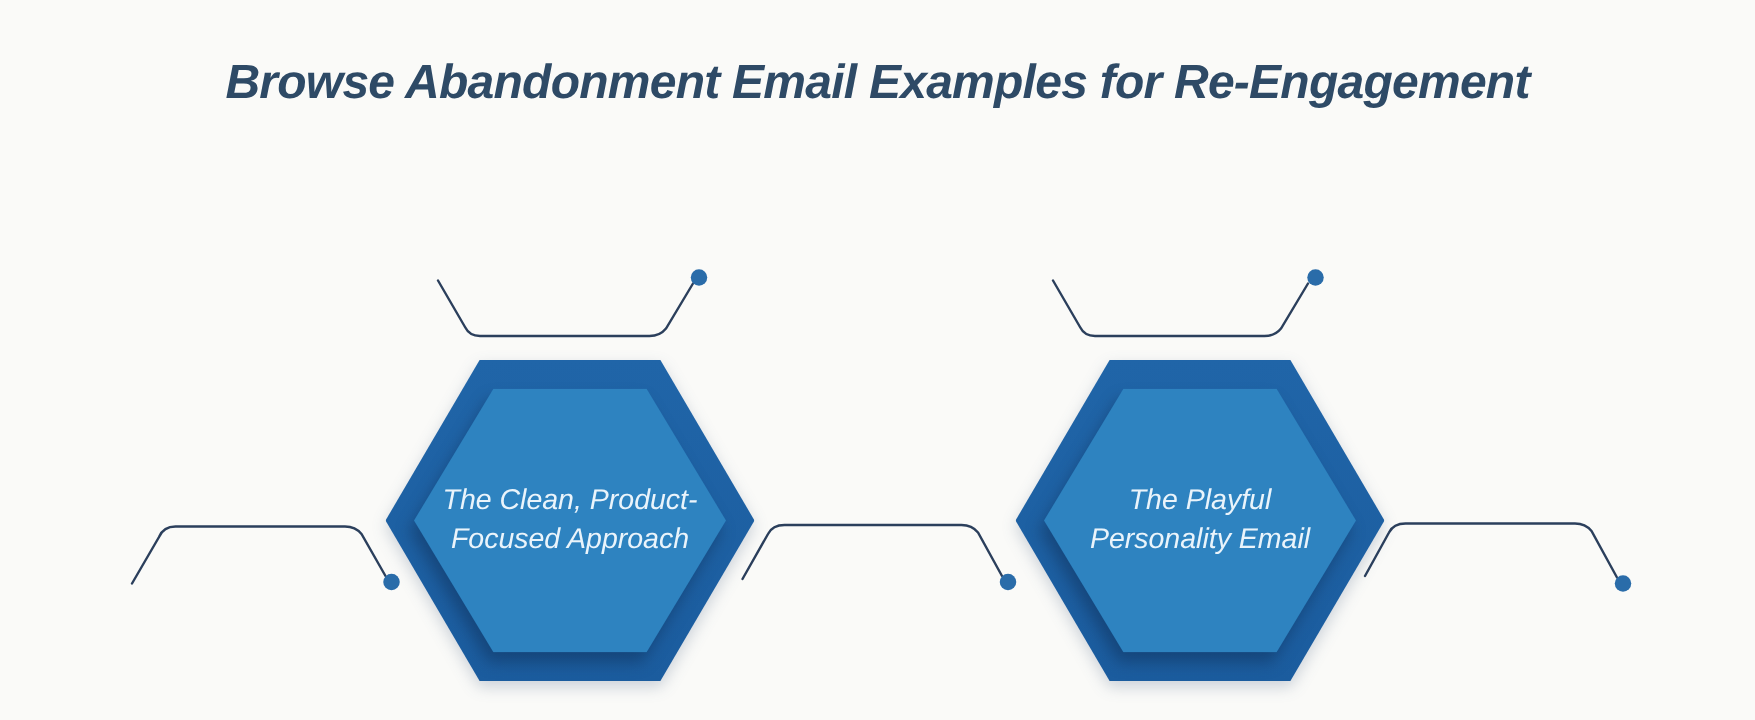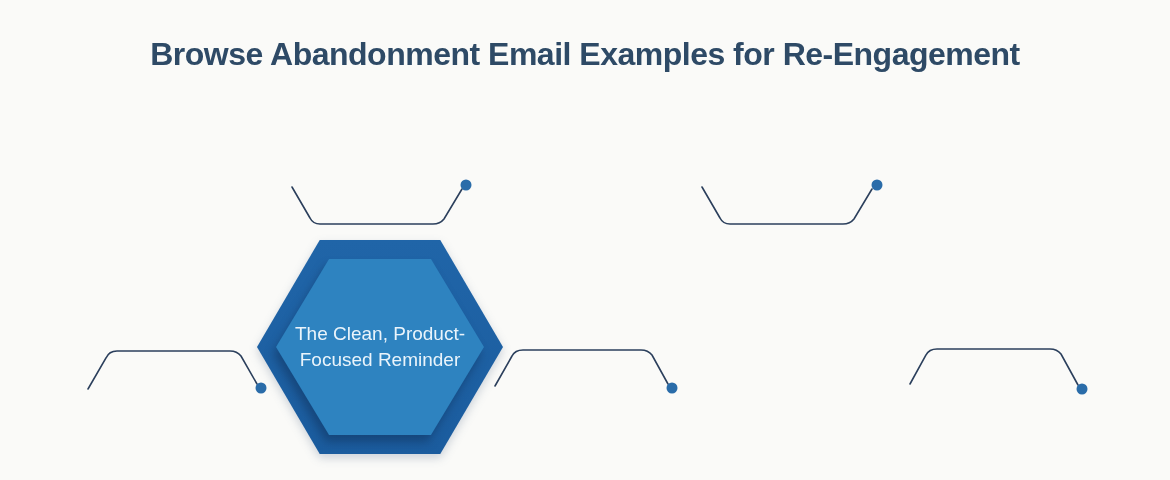--- a/index.html
+++ b/index.html
@@ -16,20 +16,21 @@
   body {
     background: var(--background, #fafaf8);
     font-family: "Liberation Sans", "DejaVu Sans", sans-serif;
   }
   .canvas {
     position: relative;
     width: 1170px;
     height: 480px;
     overflow: hidden;
     background: var(--background, #fafaf8);
+    font-style: italic;
   }
   .title {
     position: absolute;
     top: 34px;
     left: 0;
     width: 100%;
     text-align: center;
     font-size: 32px;
     line-height: 40px;
     font-weight: 700;
@@ -125,22 +126,31 @@
       <path d="M 910 384 L 926 355 Q 929 349 937 349 L 1050 349 Q 1057 349 1061 354 L 1078 385"></path>
       <circle cx="1082" cy="389" r="5.5"></circle>
     </g>
   </svg>
 
 
   <div class="hex hex-2">
     <div class="hex-outer">
       <div class="hex-inner-shadow">
         <div class="hex-inner">
-          <span class="hex-label">The Clean, Product-Focused Reminder</span>
+          <span class="hex-label">The Clean, Product-Focused Approach</span>
         </div>
       </div>
     </div>
   </div>
 
 
+  <div class="hex hex-4">
+    <div class="hex-outer">
+      <div class="hex-inner-shadow">
+        <div class="hex-inner">
+          <span class="hex-label">The Playful Personality Email</span>
+        </div>
+      </div>
+    </div>
+  </div>
 
 
 </div>
 
 </body></html>

